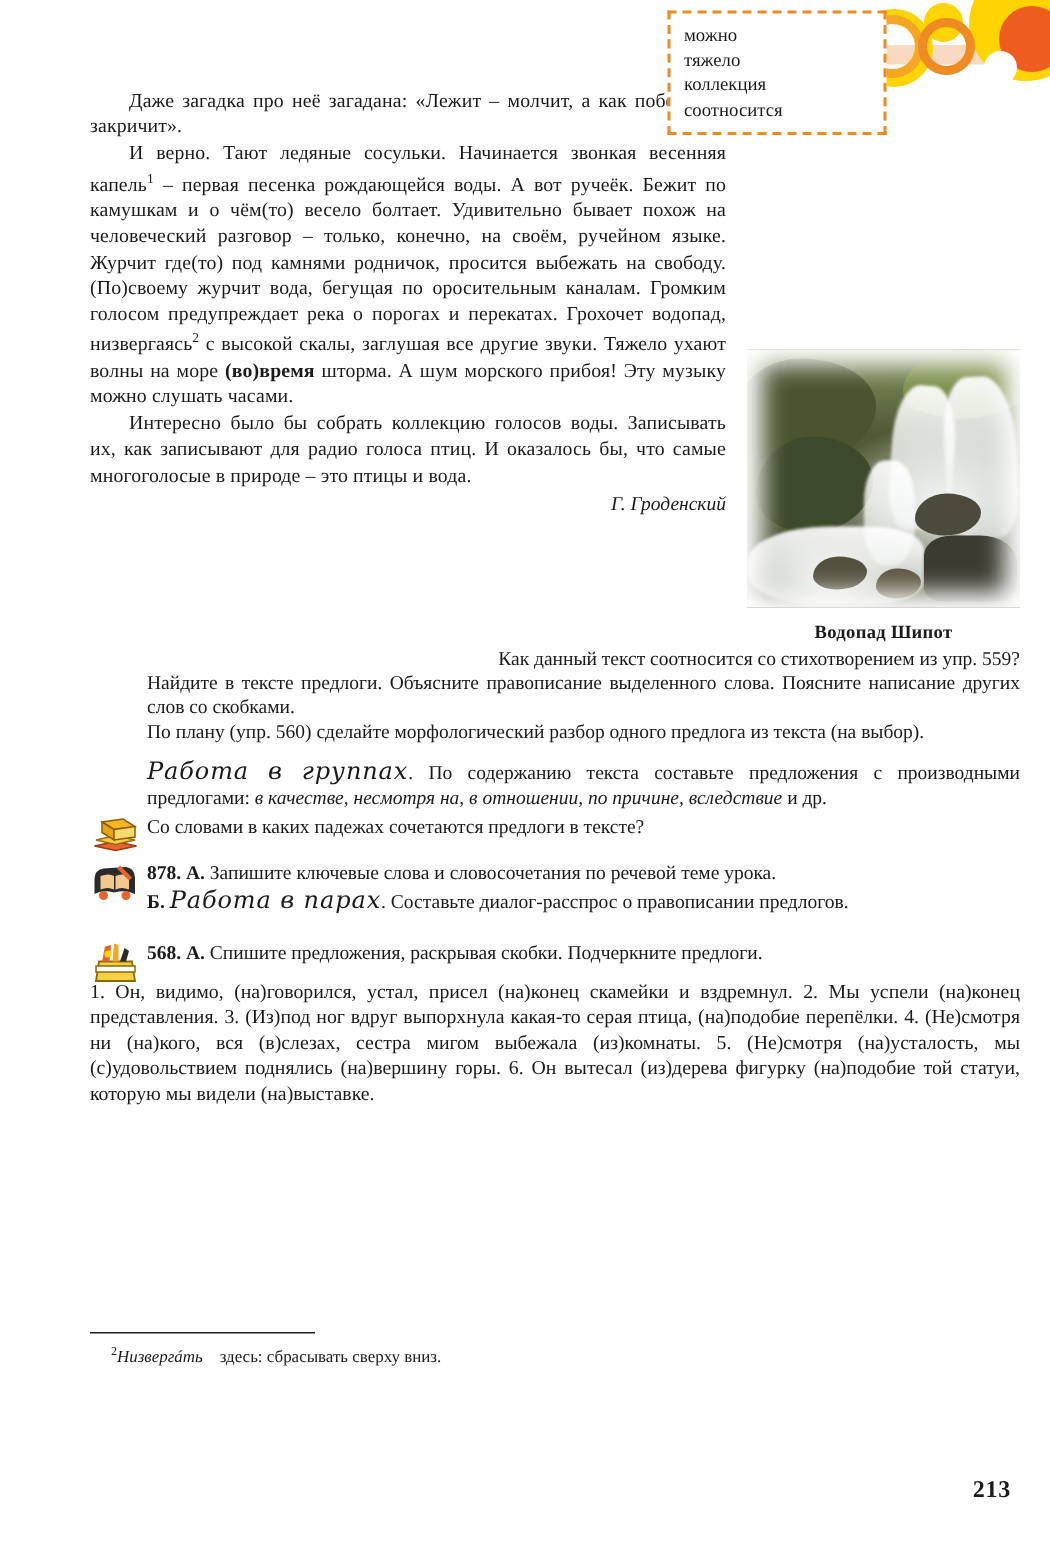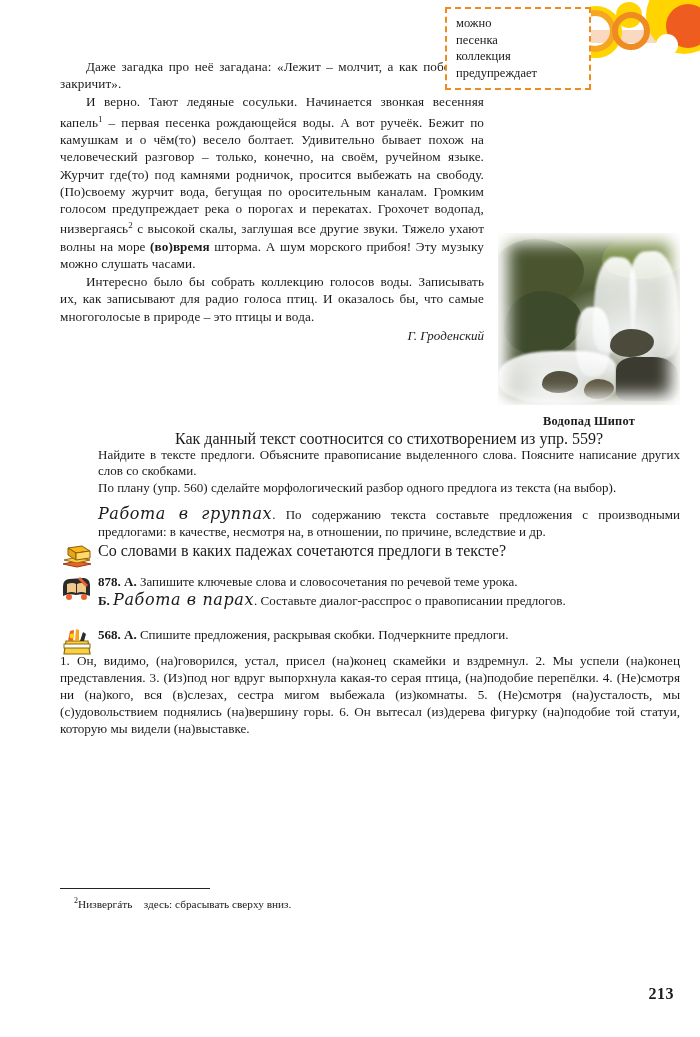--- a/index.html
+++ b/index.html
@@ -73,21 +73,21 @@
     margin: 0 0 1px 0;
     font-size: 13.2px;
     line-height: 17.2px;
     text-align: justify;
     text-indent: 26px;
     letter-spacing: .1px;
   }
 
   .sup { font-size: 9px; vertical-align: super; }
   .bold { font-weight: bold; }
-  .ital { }
+  .ital { font-style: italic; }
 
   
   .vocab-box {
     position: absolute;
     left: 445px;
     top: 7px;
     width: 125px;
     border: 2px dashed #f08a1c;
     padding: 6px 8px 7px 9px;
     background: #ffffff;
@@ -146,23 +146,23 @@
     padding-right: 58px;
   }
 
   
   .task-block {
     clear: both;
     margin: 6px 0 0 38px;
     width: 582px;
   }
   .task-line {
-    font-size: 16px;
+    font-size: 13px;
     line-height: 16px;
-    text-align: center;
+    text-align: right;
   }
   .task-para {
     font-size: 13px;
     line-height: 16.4px;
     text-align: justify;
   }
 
   .script {
     font-family: "DejaVu Serif", "Liberation Serif", serif;
     font-style: italic;
@@ -220,23 +220,23 @@
   <div class="dot d2"></div>
   <div class="ring r4"></div>
   <div class="ring r1"></div>
   <div class="dot d1"></div>
   <div class="dot d5"></div>
   <div class="dot d6"></div>
 </div>
 
 <div class="vocab-box">
   <div>можно</div>
-  <div>песенка</div>
+  <div>тяжело</div>
   <div>коллекция</div>
-  <div>предупреждает</div>
+  <div>соотносится</div>
 </div>
 
 <div class="content">
 
   <div class="figure" style="margin-top:175px;">
     <div class="photo">
       <div class="rock" style="left:-10px;top:6px;width:96px;height:70px;background:#4a5530;"></div>
       <div class="rock" style="left:6px;top:58px;width:78px;height:64px;background:#3e4a2c;"></div>
       <div class="rock" style="left:104px;top:0px;width:86px;height:46px;background:#7f9250;"></div>
       <div class="fall" style="left:96px;top:24px;width:42px;height:96px;border-radius:40% 40% 30% 30%;transform:rotate(4deg);"></div>

